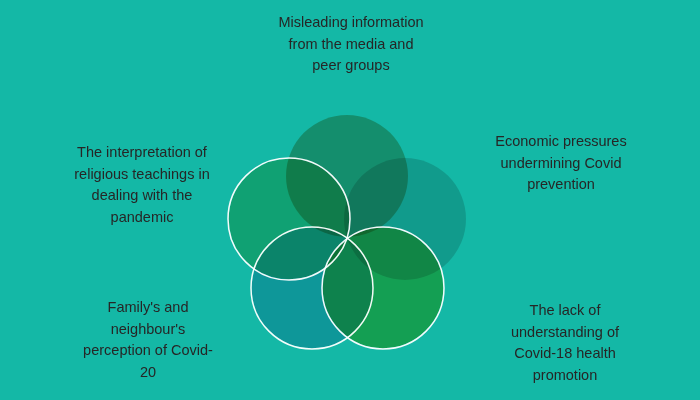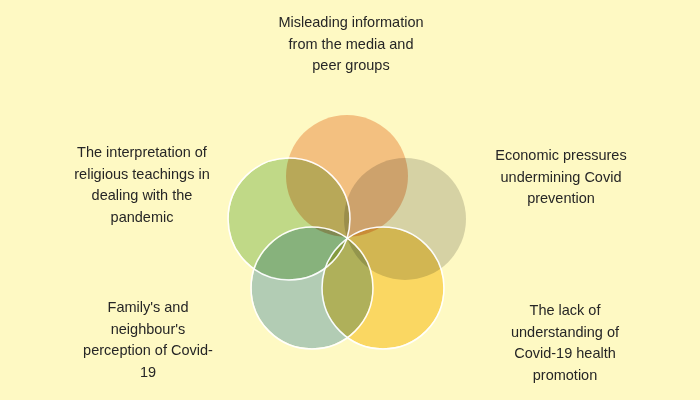--- a/index.html
+++ b/index.html
@@ -10,21 +10,21 @@
     width: 700px;
     height: 400px;
     background: #ffffff;
     font-family: "Liberation Sans", sans-serif;
     overflow: hidden;
   }
   #stage {
     position: relative;
     width: 700px;
     height: 400px;
-    background: #fef9c3;
+    background: #14b8a6;
   }
   #venn-svg {
     position: absolute;
     left: 0;
     top: 0;
     width: 700px;
     height: 400px;
   }
   .label {
     position: absolute;
@@ -35,21 +35,21 @@
     white-space: pre-line;
     font-family: "Liberation Sans", sans-serif;
   }
   .label-top {
     left: 235px;
     top: 12px;
     width: 232px;
   }
   .label-right-top {
     left: 468px;
-    top: 145px;
+    top: 131px;
     width: 186px;
   }
   .label-left-top {
     left: 46px;
     top: 131px;
     width: 192px;
     margin-top: 11px;
   }
   .label-left-bottom {
     left: 52px;
@@ -91,20 +91,20 @@
 prevention</div>
 
   <div class="label label-left-top">The interpretation of
 religious teachings in
 dealing with the
 pandemic</div>
 
   <div class="label label-left-bottom">Family's and
 neighbour's
 perception of Covid-
-19</div>
+20</div>
 
   <div class="label label-right-bottom">The lack of
 understanding of
-Covid-19 health
+Covid-18 health
 promotion</div>
 
 </div>
 
 </body></html>

